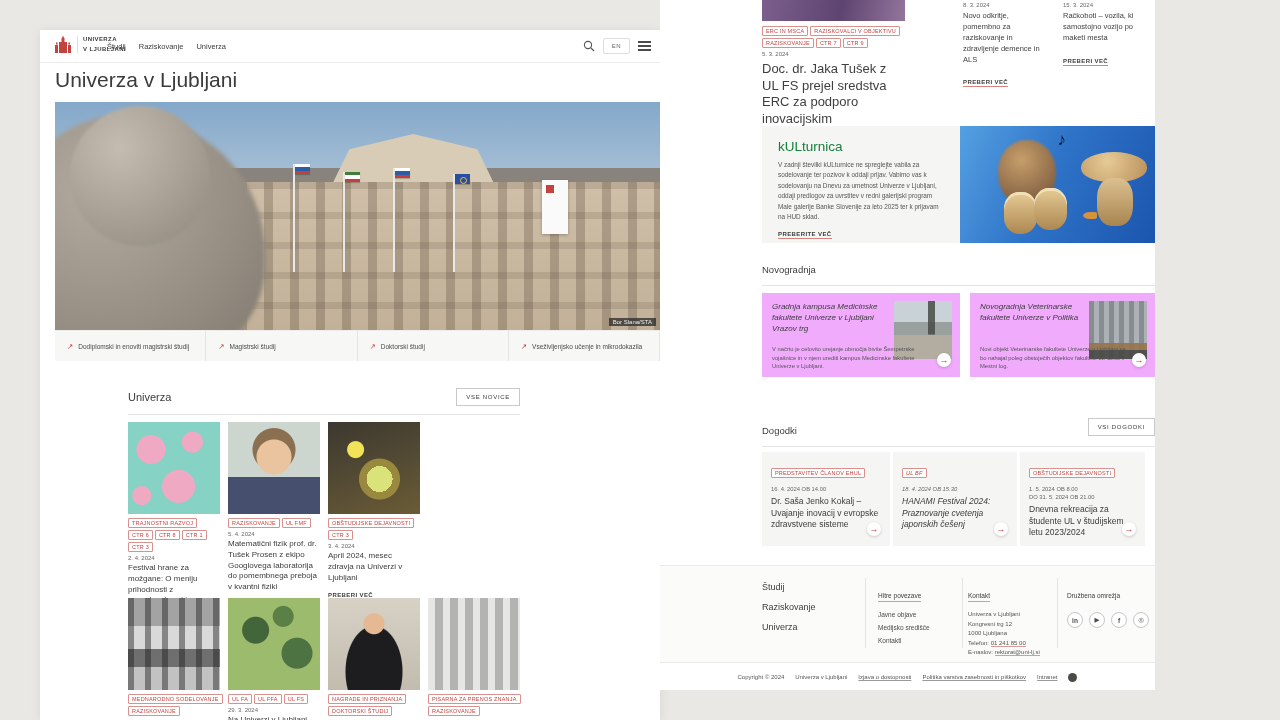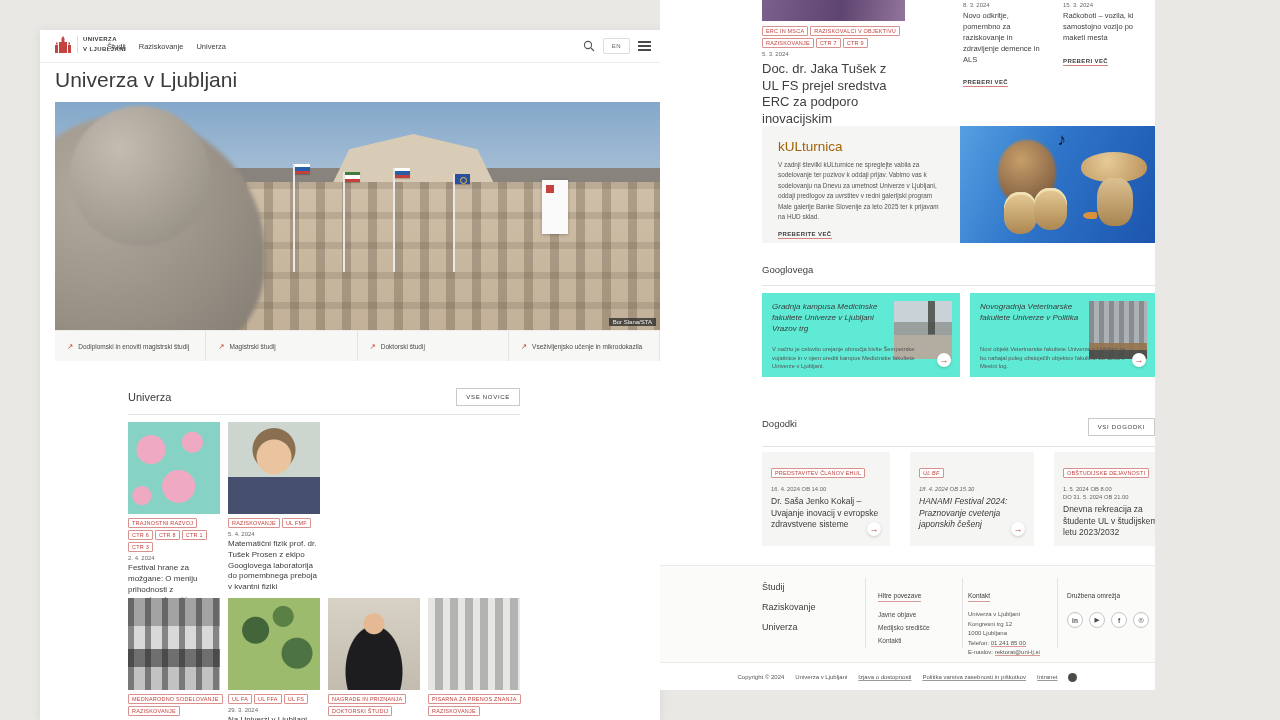--- a/index.html
+++ b/index.html
@@ -74,44 +74,44 @@
   
   .feat{position:absolute;left:102px;top:0;width:143px;}
   .feat-img{width:143px;height:21px;background:linear-gradient(100deg,#7b5f8c,#5e4470 55%,#93759c);margin-bottom:5px;}
   .feat-title{font-size:13px;line-height:1.28;color:#3f3f3f;font-weight:500;margin:4px 0 7px;}
   .art{position:absolute;top:2px;}
   .art2{left:303px;width:84px;} .art3{left:403px;width:92px;}
   .adate{font-size:6px;color:#6a6a6a;}
   .atitle{font-size:7.5px;line-height:1.45;margin:3px 0 5px;color:#3f3f3f;}
 
   .kult{position:absolute;left:102px;top:126px;width:198px;height:117px;background:#f5f5f3;padding:13px 16px;box-sizing:border-box;}
-  .kult-h{font-size:13.5px;font-weight:400;color:#a16207;margin:0 0 6px;}
+  .kult-h{font-size:13.5px;font-weight:400;color:#15803d;margin:0 0 6px;}
   .kult-p{font-size:6.4px;line-height:1.62;color:#555;margin:0;}
   .kult-img{position:absolute;left:300px;top:126px;width:195px;height:117px;background:linear-gradient(115deg,#55a0e2,#2e74c8 45%,#1c55ae);overflow:hidden;}
   .note{position:absolute;left:50%;top:4px;color:#0c1420;font-size:17px;}
   .kfig{position:absolute;left:38px;top:14px;width:58px;height:66px;border-radius:48%;background:radial-gradient(circle at 40% 30%,#c79f6b,#6b4a33);filter:blur(1px);}
   .drum{position:absolute;width:33px;height:42px;border-radius:45%/40%;background:linear-gradient(180deg,#e6cb95,#ad8751);box-shadow:inset 0 3px 0 #efe0b6;}
   .d1{left:44px;top:66px;} .d2{left:74px;top:62px;}
   .mush-cap{position:absolute;right:8px;top:26px;width:66px;height:30px;border-radius:50% 50% 45% 45%;background:radial-gradient(circle at 40% 30%,#e6cb97,#b98f58);}
   .mush-stem{position:absolute;right:22px;top:52px;width:36px;height:48px;border-radius:40%;background:linear-gradient(180deg,#dcc091,#a8854f);}
   .trumpet{position:absolute;right:58px;top:86px;width:14px;height:7px;border-radius:50% 20% 20% 50%;background:#d8923c;}
 
   .inv-head{position:absolute;left:102px;top:264px;font-size:9.5px;color:#3b3b3b;}
   .inv-cards{position:absolute;left:102px;top:293px;display:flex;gap:10px;}
-  .inv-card{position:relative;background:#5eead4;height:84px;box-sizing:border-box;padding:9px 10px;}
+  .inv-card{position:relative;background:#f0abfc;height:84px;box-sizing:border-box;padding:9px 10px;}
   .inv-c1{width:198px;} .inv-c2{width:185px;}
   .inv-title{font-size:8px;font-weight:500;color:#3b3b3b;line-height:1.35;width:118px;font-style:italic;}
   .inv-img{position:absolute;top:8px;right:8px;width:58px;height:58px;}
   .im-square{background:linear-gradient(90deg,transparent 0 58%,rgba(70,75,70,.85) 58% 70%,transparent 70%) no-repeat 0 0/100% 58%,linear-gradient(180deg,#c8d2d7 0 36%,#9aa09e 36% 58%,#b3aca0 58%);}
   .im-vet{background:linear-gradient(180deg,transparent 0 72%,rgba(150,116,77,.9) 72% 84%,rgba(72,72,68,.9) 84%),repeating-linear-gradient(90deg,#868c90 0 5px,#abb1b5 5px 10px);}
   .inv-desc{position:absolute;left:10px;bottom:6px;width:148px;font-size:5.8px;line-height:1.5;color:#555;}
   .arr{position:absolute;right:9px;bottom:10px;width:14px;height:14px;border-radius:50%;background:#fff;box-shadow:0 1px 3px rgba(0,0,0,.18);color:#c5433f;font-size:9px;line-height:14px;text-align:center;}
 
-  .dog-head{position:absolute;left:102px;top:418px;width:393px;display:flex;justify-content:space-between;align-items:flex-start;}
-  .dog-cards{position:absolute;left:102px;top:452px;display:flex;gap:20px;}
+  .dog-head{position:absolute;left:102px;top:418px;width:393px;display:flex;justify-content:space-between;align-items:flex-end;}
+  .dog-cards{position:absolute;left:102px;top:452px;display:flex;gap:3px;}
   .dog-card{position:relative;background:#f5f5f3;box-sizing:border-box;padding:9px;height:94px;}
   .dg1{width:128px;} .dg2{width:124px;font-style:italic;} .dg3{width:125px;}
   .ddate{font-size:5.8px;color:#666;margin-top:6px;line-height:1.4;}
   .dtitle{font-size:8.5px;color:#3b3b3b;line-height:1.35;margin-top:3px;}
 
   
   .rfoot{position:absolute;left:0;top:565px;width:495px;height:97px;background:#fbfbf9;border-top:1px solid #e9e9e7;}
   .f-nav{position:absolute;left:102px;top:16px;display:flex;flex-direction:column;gap:10px;font-size:9px;color:#3b3b3b;}
   .fsep{position:absolute;top:12px;height:70px;width:1px;background:#e4e4e2;}
   .f-h{font-size:6.5px;color:#3b3b3b;border-bottom:1px solid #d89a96;display:inline-block;padding-bottom:2px;}
@@ -239,20 +239,30 @@
     <div class="ncard">
       <div class="nimg im-prosen"></div>
       <div class="tags">
         <span class="tag">RAZISKOVANJE</span>
         <span class="tag">UL FMF</span>
       </div>
       <div class="ndate">5. 4. 2024</div>
       <div class="ntitle">Matematični fizik prof. dr. Tušek Prosen z ekipo Googlovega laboratorija do pomembnega preboja v kvantni fiziki</div>
       <span class="rmore">PREBERI VEČ</span>
     </div>
+    <div class="ncard">
+      <div class="nimg im-kiwi"></div>
+      <div class="tags">
+        <span class="tag">OBŠTUDIJSKE DEJAVNOSTI</span>
+        <span class="tag">CTR 3</span>
+      </div>
+      <div class="ndate">3. 4. 2024</div>
+      <div class="ntitle">April 2024, mesec zdravja na Univerzi v Ljubljani</div>
+      <span class="rmore">PREBERI VEČ</span>
+    </div>
   </div>
 
   <div class="ngrid grid2">
     <div class="ncard">
       <div class="nimg im-arch"></div>
       <div class="tags">
         <span class="tag">MEDNARODNO SODELOVANJE</span>
         <span class="tag">RAZISKOVANJE</span>
       </div>
       <div class="ndate">26. 3. 2024</div>
@@ -323,21 +333,21 @@
   <div class="kult-img">
     <span class="note">♪</span>
     <div class="kfig"></div>
     <div class="drum d1"></div>
     <div class="drum d2"></div>
     <div class="mush-cap"></div>
     <div class="mush-stem"></div>
     <div class="trumpet"></div>
   </div>
 
-  <div class="inv-head">Googlovega</div>
+  <div class="inv-head">Novogradnja</div>
   <div class="hdiv" style="left:102px;top:285px;width:393px;"></div>
 
   <div class="inv-cards">
     <div class="inv-card inv-c1">
       <div class="inv-title">Gradnja kampusa Medicinske fakultete Univerze v Ljubljani Vrazov trg</div>
       <div class="inv-img im-square"></div>
       <div class="inv-desc">V načrtu je celovito urejanje območja bivše Šempetrske vojašnice in v njem urediti kampus Medicinske fakultete Univerze v Ljubljani.</div>
       <span class="arr">→</span>
     </div>
     <div class="inv-card inv-c2">
@@ -364,21 +374,21 @@
     <div class="dog-card dg2">
       <span class="tag">UL BF</span>
       <div class="ddate">18. 4. 2024 OB 15.30</div>
       <div class="dtitle">HANAMI Festival 2024: Praznovanje cvetenja japonskih češenj</div>
       <span class="arr">→</span>
     </div>
     <div class="dog-card dg3">
       <span class="tag">OBŠTUDIJSKE DEJAVNOSTI</span>
       <div class="ddate" style="margin-bottom:0;">1. 5. 2024 OB 8.00</div>
       <div class="ddate" style="margin-top:0;">DO 31. 5. 2024 OB 21.00</div>
-      <div class="dtitle">Dnevna rekreacija za študente UL v študijskem letu 2023/2032</div>
+      <div class="dtitle">Dnevna rekreacija za študente UL v študijskem letu 2023/2024</div>
       <span class="arr">→</span>
     </div>
   </div>
 
   <div class="rfoot">
     <div class="f-nav">
       <span>Študij</span>
       <span>Raziskovanje</span>
       <span>Univerza</span>
     </div>

